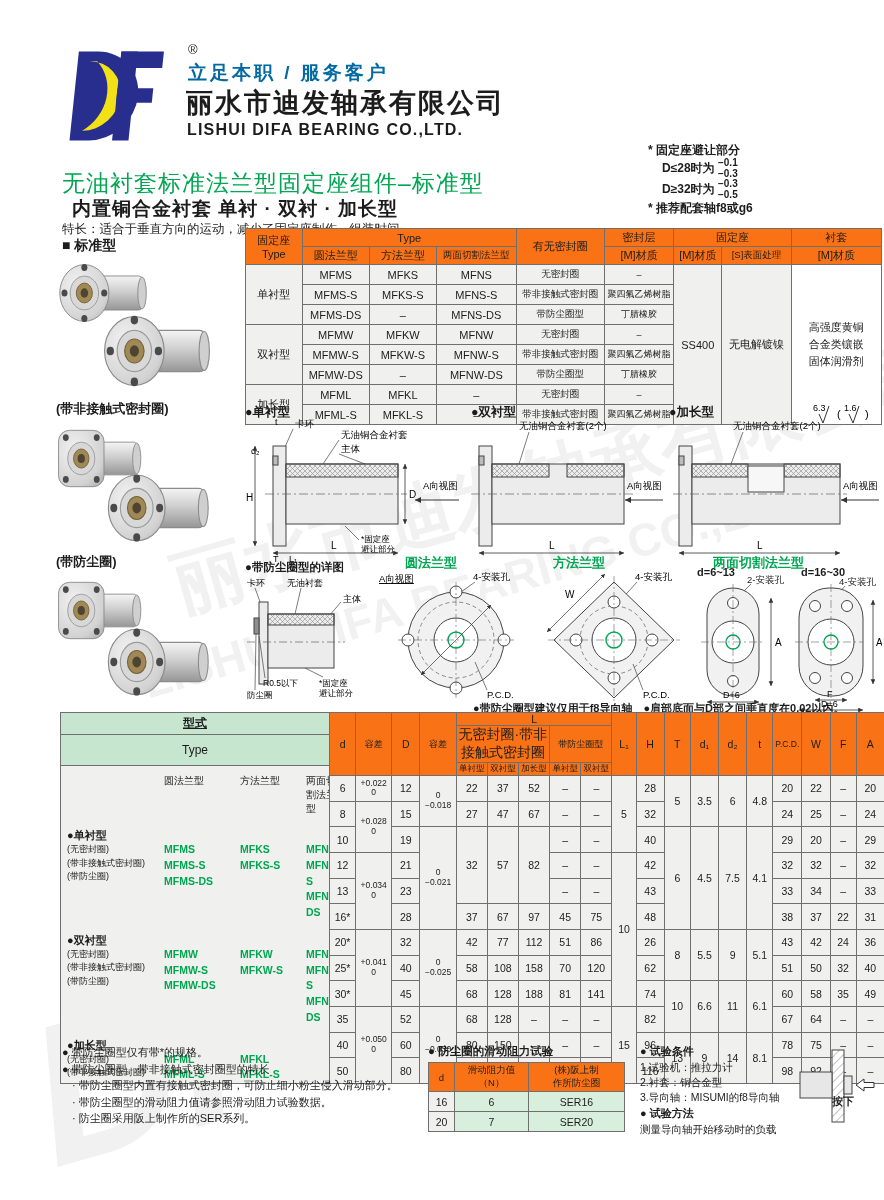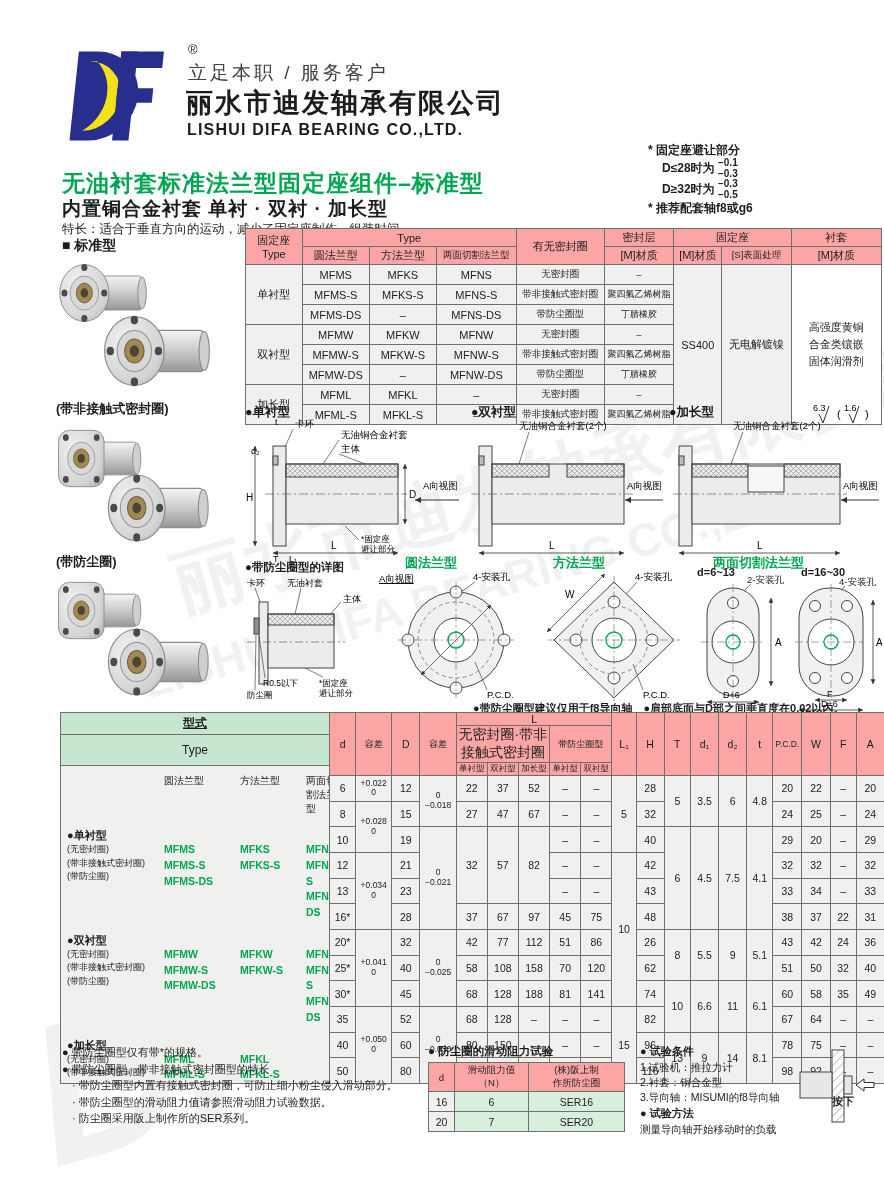--- a/index.html
+++ b/index.html
@@ -3,36 +3,36 @@
 <meta charset="utf-8">
 <style>
   html,body{margin:0;padding:0;background:#888;}
   .page{position:relative;width:884px;height:1200px;background:#fff;overflow:hidden;
         font-family:"Liberation Sans","DejaVu Sans",sans-serif;color:#1c1c1c;}
   .abs{position:absolute;}
   .wm{position:absolute;opacity:.055;font-weight:bold;color:#111;transform:rotate(-16deg);
       pointer-events:none;white-space:nowrap;z-index:0;}
   .z{position:absolute;z-index:2;}
   
-  .slogan{color:#404040;font-size:19px;font-weight:normal;letter-spacing:3px;}
+  .slogan{color:#0369a1;font-size:19px;font-weight:bold;letter-spacing:3px;}
   .company{font-size:27px;font-weight:bold;letter-spacing:2px;}
   .company-en{font-size:16px;font-weight:bold;letter-spacing:1.2px;}
   .reg{font-size:13px;}
-  .title-main{color:#00a651;font-size:23px;font-weight:bold;letter-spacing:1px;}
+  .title-main{color:#00a651;font-size:23px;font-weight:normal;letter-spacing:1px;}
   .title-sub{font-size:19px;font-weight:bold;letter-spacing:1px;}
   .feature{font-size:12.5px;}
   .stdlabel{font-size:14px;font-weight:bold;}
   .tnotes{font-size:12px;font-weight:bold;line-height:1.35;}
   .tnotes .ind{margin-left:14px;}
   .frac{display:inline-flex;flex-direction:column;font-size:10px;line-height:1.05;vertical-align:middle;}
   
   table{border-collapse:collapse;}
   th,td{border:1px solid #6f6f6f;text-align:center;vertical-align:middle;
         background:#f0f0ee;font-weight:normal;padding:1px 2px;}
-  th{background:#fca5a5;}
+  th{background:#f97316;}
   .tt{width:637px;font-size:11px;table-layout:fixed;}
   .tt th{font-size:11px;}
   .tt td{height:17px;}
   .tt .gname{background:#f0f0ee;font-weight:normal;}
   .tt .seal{font-size:9.5px;}
   .tt .layer{font-size:9px;}
   .tt .mat{font-size:11px;}
   .tt .bushmat{font-size:11px;line-height:1.55;background:#fff;}
   .dimwrap{display:flex;align-items:stretch;}
   .tpanel{width:268px;border:1px solid #6f6f6f;border-right:none;display:flex;flex-direction:column;}
@@ -138,21 +138,21 @@
       <rect x="66" y="4" width="44" height="17" fill="#272e8d"></rect>
       <rect x="66" y="42" width="37" height="15" fill="#272e8d"></rect>
     </g>
   </svg>
   <div class="z reg" style="left:188px;top:42px">®</div>
   <div class="z slogan" style="left:188px;top:60px">立足本职 / 服务客户</div>
   <div class="z company" style="left:186px;top:85px">丽水市迪发轴承有限公司</div>
   <div class="z company-en" style="left:187px;top:121px">LISHUI DIFA BEARING CO.,LTD.</div>
 
   <div class="z title-main" style="left:62px;top:168px">无油衬套标准法兰型固定座组件–标准型</div>
-  <div class="z title-sub" style="left:62px;top:196px">内置铜合金衬套 单衬 · 双衬 · 加长型</div>
+  <div class="z title-sub" style="left:72px;top:196px">内置铜合金衬套 单衬 · 双衬 · 加长型</div>
   <div class="z feature" style="left:62px;top:221px">特长：适合于垂直方向的运动，减少了固定座制作、组装时间。</div>
   <div class="z stdlabel" style="left:62px;top:237px">■ 标准型</div>
 
   <div class="z tnotes" style="left:648px;top:142px;width:236px">
     <div>* 固定座避让部分</div>
     <div class="ind">
       <span>D≤28时为</span>
       <span class="frac">
           <span>−0.1</span>
           <span>−0.3</span>

